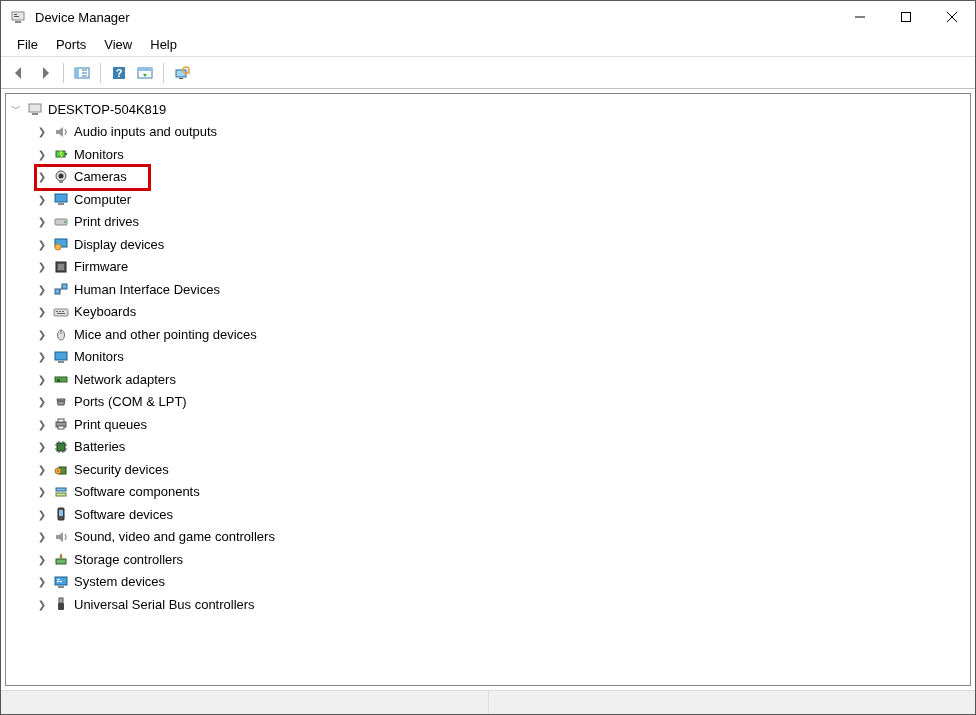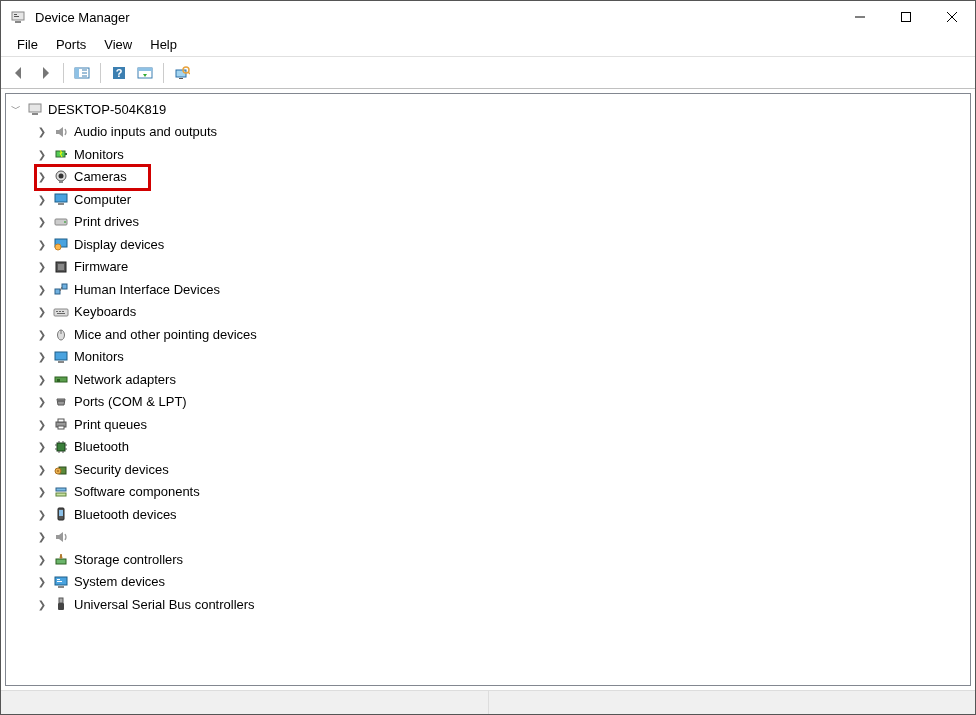--- a/index.html
+++ b/index.html
@@ -394,21 +394,21 @@
               <line x1="4" y1="6" x2="2" y2="6" stroke="#555"></line>
               <line x1="4" y1="10" x2="2" y2="10" stroke="#555"></line>
               <line x1="12" y1="6" x2="14" y2="6" stroke="#555"></line>
               <line x1="12" y1="10" x2="14" y2="10" stroke="#555"></line>
               <line x1="6" y1="4" x2="6" y2="2" stroke="#555"></line>
               <line x1="10" y1="4" x2="10" y2="2" stroke="#555"></line>
               <line x1="6" y1="12" x2="6" y2="14" stroke="#555"></line>
               <line x1="10" y1="12" x2="10" y2="14" stroke="#555"></line>
             </svg>
           </span>
-          <span class="label">Bluetooth</span>
+          <span class="label">Batteries</span>
         </div>
         <div class="tree-row child">
           <span class="chev">❯</span>
           <span class="icon">
             <svg width="16" height="16" viewBox="0 0 16 16">
               <rect x="6" y="6" width="7" height="7" fill="#5a8a3a" stroke="#2c4c1c"></rect>
               <circle cx="5" cy="10" r="3" fill="#e8b050" stroke="#aa6f20"></circle>
               <circle cx="5" cy="10" r="1" fill="#aa6f20"></circle>
             </svg>
           </span>
@@ -425,30 +425,31 @@
           <span class="label">Software components</span>
         </div>
         <div class="tree-row child">
           <span class="chev">❯</span>
           <span class="icon">
             <svg width="16" height="16" viewBox="0 0 16 16">
               <rect x="5" y="2" width="6" height="12" rx="1" fill="#555" stroke="#222"></rect>
               <rect x="6" y="4" width="4" height="6" fill="#8cc0e8"></rect>
             </svg>
           </span>
-          <span class="label">Bluetooth devices</span>
+          <span class="label">Software devices</span>
         </div>
         <div class="tree-row child">
           <span class="chev">❯</span>
           <span class="icon">
             <svg width="16" height="16" viewBox="0 0 16 16">
               <path d="M3 6 L6 6 L10 3 L10 13 L6 10 L3 10 Z" fill="#999"></path>
               <path d="M12 5 Q14 8 12 11" fill="none" stroke="#999" stroke-width="1.3"></path>
             </svg>
           </span>
+          <span class="label">Sound, video and game controllers</span>
         </div>
         <div class="tree-row child">
           <span class="chev">❯</span>
           <span class="icon">
             <svg width="16" height="16" viewBox="0 0 16 16">
               <rect x="3" y="8" width="10" height="5" fill="#6bb56b" stroke="#2c6020"></rect>
               <path d="M8 3 L9 7 L7 7 Z" fill="#f5c150" stroke="#aa6f20"></path>
             </svg>
           </span>
           <span class="label">Storage controllers</span>

